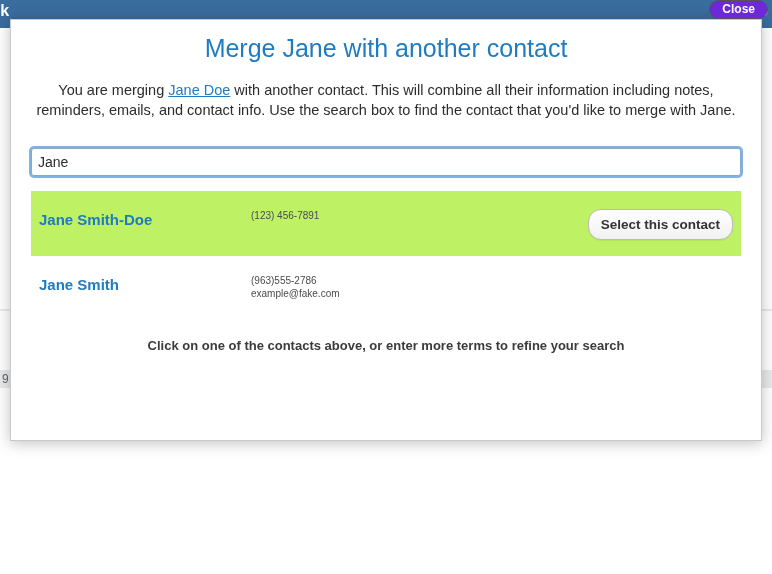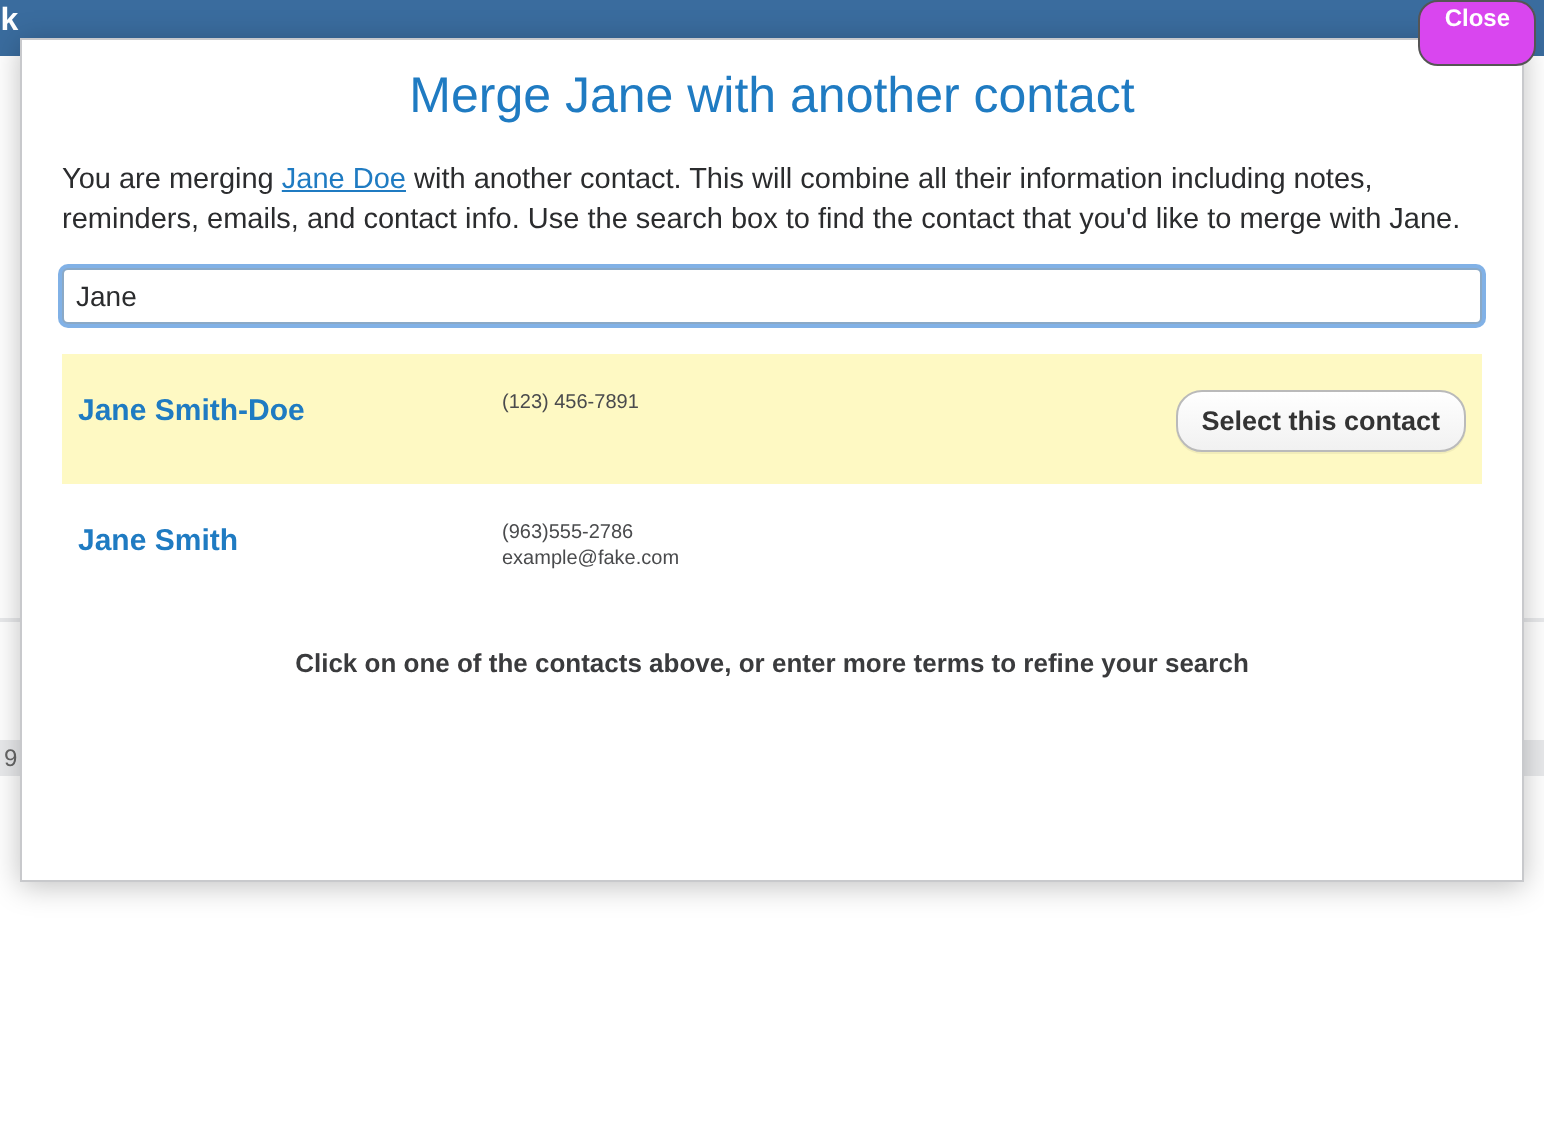--- a/index.html
+++ b/index.html
@@ -26,25 +26,25 @@
       right: 4px; top: 2px;
       color: #fff; font-weight: 700; font-size: 16px;
     }
     .bg-strip {
       position: absolute;
       left: 0; right: 0; background: #e9eaec;
     }
     .close-pill {
       position: absolute;
       right: 4px; top: 0;
-      background: #d946ef;
+      background: #6d28d9;
       color: #fff;
       border: 1px solid #555;
       border-radius: 10px;
-      padding: 1px 12px 16px;
+      padding: 1px 12px 2px;
       font-size: 12px;
       font-weight: 600;
       cursor: pointer;
       z-index: 5;
     }
     .modal {
       position: absolute;
       left: 10px; top: 19px;
       width: 752px; height: 422px;
       background: #fff;
@@ -57,21 +57,22 @@
       color: #1f7bc2;
       font-size: 25px;
       font-weight: 400;
       padding: 14px 0 18px;
     }
     .modal-body { padding: 0 20px; }
     .description {
       color: #2b2c2e;
       font-size: 14.5px;
       line-height: 1.35;
-      margin-bottom: 14px;
+      margin-bottom: 28px;
+      text-align: center;
     }
     .description a {
       color: #1f7bc2;
       text-decoration: underline;
     }
     .search-input {
       width: 100%;
       height: 28px;
       padding: 3px 6px;
       font-size: 14px;
@@ -82,21 +83,21 @@
       outline: none;
       box-shadow: 0 0 0 2px rgba(76,144,219,0.7);
       margin-bottom: 15px;
     }
     .result-row {
       display: flex;
       align-items: flex-start;
       gap: 8px;
       padding: 18px 8px 16px;
     }
-    .result-row.selected { background: #fef9c3; }
+    .result-row.selected { background: #bef264; }
     .col-name {
       width: 204px;
       color: #1f7bc2;
       font-weight: 700;
       font-size: 15px;
       padding-top: 2px;
     }
     .col-info {
       flex: 1;
       color: #4a4b4d;

